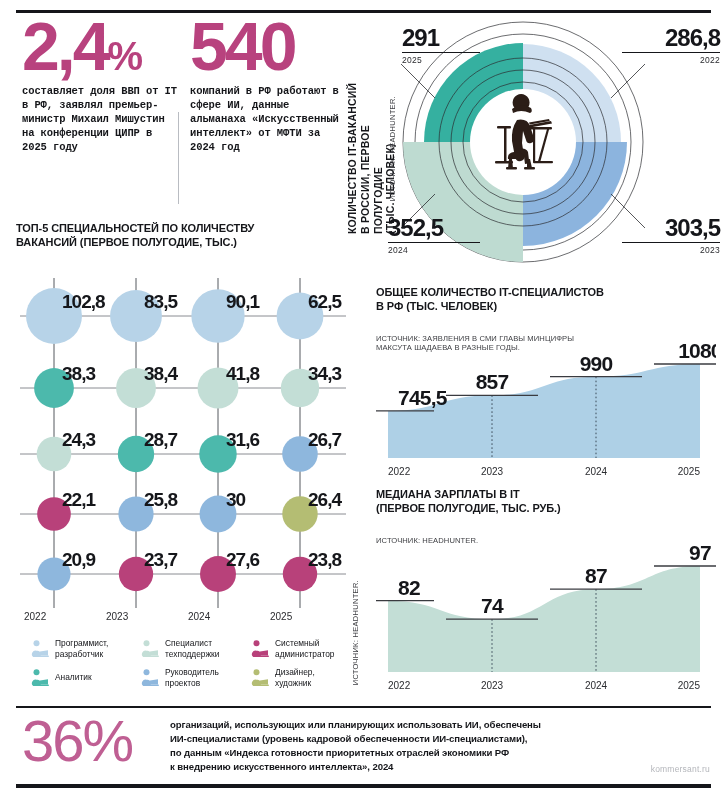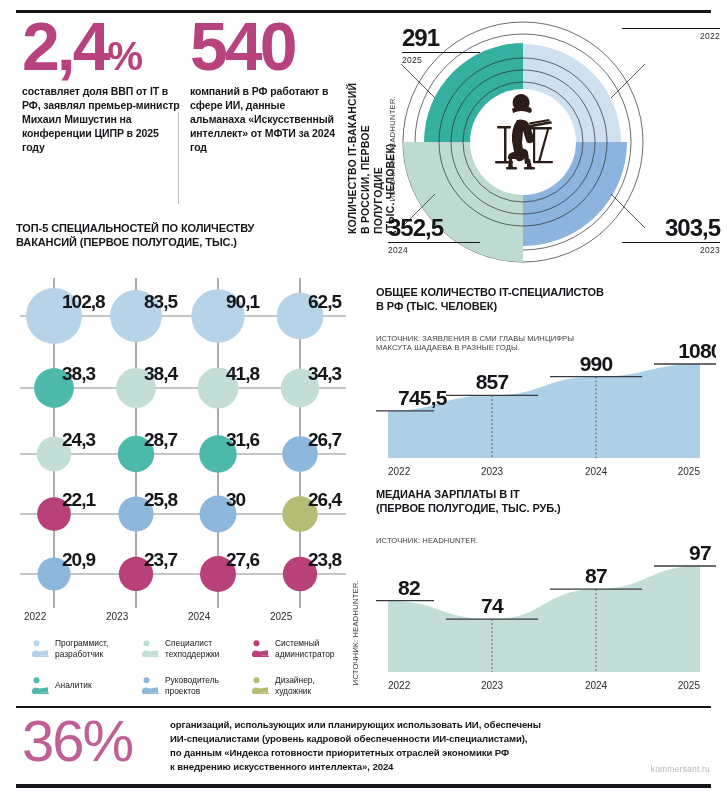--- a/index.html
+++ b/index.html
@@ -45,20 +45,21 @@
   #kpi1 .kpi-num .pct { font-size: 40px; letter-spacing: -1px; }
   #kpi2 { left: 190px; top: 18px; width: 150px; }
   #kpi2 .kpi-num { font-size: 68px; }
   .kpi-body {
     margin-top: 10px;
     font-size: 10.5px;
     font-weight: 700;
     line-height: 1.33;
     color: #15161a;
     letter-spacing: -0.1px;
+    font-family: Liberation Mono, monospace;
   }
   .kpi-sep {
     position: absolute; left: 178px; top: 112px; width: 1px; height: 92px;
     background: #b9bcc2;
   }
 
   
   #donut-block { position: absolute; left: 344px; top: 14px; width: 383px; height: 256px; }
   .vtitle {
     position: absolute;
@@ -95,21 +96,21 @@
   }
   #bubble-svg { position: absolute; left: 0px; top: 42px; }
   #bubble-src {
     position: absolute; right: 1px; top: 358px;
     writing-mode: vertical-rl; transform: rotate(180deg);
     font-size: 7.5px; color: #3c3d41; letter-spacing: 0.3px;
   }
   #legend {
     position: absolute; left: 14px; top: 412px; width: 326px;
     display: grid; grid-template-columns: 1fr 1fr 1fr;
-    grid-auto-rows: 29px; gap: 8px 4px;
+    grid-auto-rows: 29px; gap: 0px 4px;
   }
   .lg-item { display: flex; align-items: center; gap: 5px; }
   .lg-ico { width: 20px; height: 20px; flex: 0 0 20px; }
   .lg-txt { font-size: 8.4px; line-height: 1.2; color: #15161a; white-space: pre-line; }
 
   
   .area-block { position: absolute; left: 376px; }
   #area1 { top: 286px; width: 340px; height: 196px; }
   #area2 { top: 488px; width: 340px; height: 212px; }
   .area-src {
@@ -223,20 +224,21 @@
       </g>
     </svg>
 
     <div class="donut-label" style="left:58px; top:12px; width:78px; text-align:left;">
       <div class="donut-val">291</div>
       <div class="donut-underline"></div>
       <div class="donut-year">2025</div>
     </div>
 
     <div class="donut-label" style="left:278px; top:12px; width:98px; text-align:right;">
+      <div class="donut-val">286,8</div>
       <div class="donut-underline"></div>
       <div class="donut-year">2022</div>
     </div>
 
     <div class="donut-label" style="left:44px; top:202px; width:92px; text-align:left;">
       <div class="donut-val">352,5</div>
       <div class="donut-underline"></div>
       <div class="donut-year">2024</div>
     </div>
 

